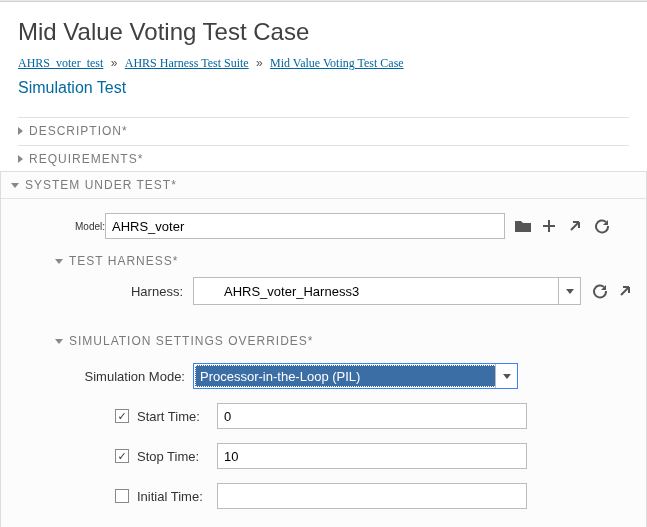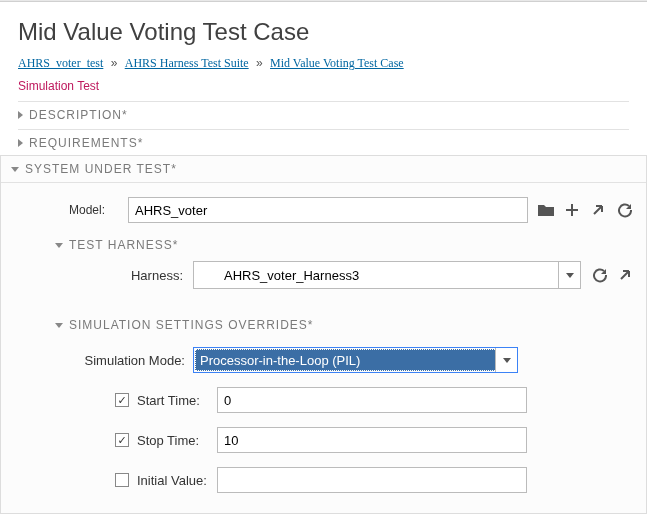--- a/index.html
+++ b/index.html
@@ -34,23 +34,23 @@
   .breadcrumb a {
     color: #0066a1;
     text-decoration: underline;
     font-family: Liberation Serif, serif;
   }
   .breadcrumb .sep {
     color: #555;
     margin: 0 4px;
   }
   .subtype {
-    font-size: 12px;
-    color: #be185d;
-    margin-bottom: 8px;
+    font-size: 16px;
+    color: #0369a1;
+    margin-bottom: 20px;
   }
   .section-row {
     display: flex;
     align-items: center;
     padding: 5px 0;
     cursor: pointer;
     user-select: none;
   }
   .section-row.top-border {
     border-top: 1px solid #e2e2e2;
@@ -91,22 +91,22 @@
   }
   .field-row {
     display: flex;
     align-items: center;
     margin-left: 34px;
     margin-bottom: 12px;
   }
   .field-label {
     width: 60px;
     text-align: right;
-    margin-right: 23px;
-    font-size: 12px;
+    margin-right: 0;
+    font-size: 10px;
     color: #333;
   }
   .text-input {
     height: 26px;
     border: 1px solid #bbb;
     padding: 2px 6px;
     font-size: 13px;
     background: #fff;
   }
   .model-input { width: 400px; }
@@ -352,17 +352,17 @@
     <div class="check-row">
       <div class="check-box">
           <span class="check-mark">✓</span>
         </div>
       <span class="check-label">Stop Time:</span>
       <input class="small-input" value="10" style="">
     </div>
 
     <div class="check-row">
       <div class="check-box"></div>
-      <span class="check-label">Initial Value:</span>
+      <span class="check-label">Initial Time:</span>
       <input class="small-input" value="" style="">
     </div>
   </div>
 </div>
 
 </body></html>

